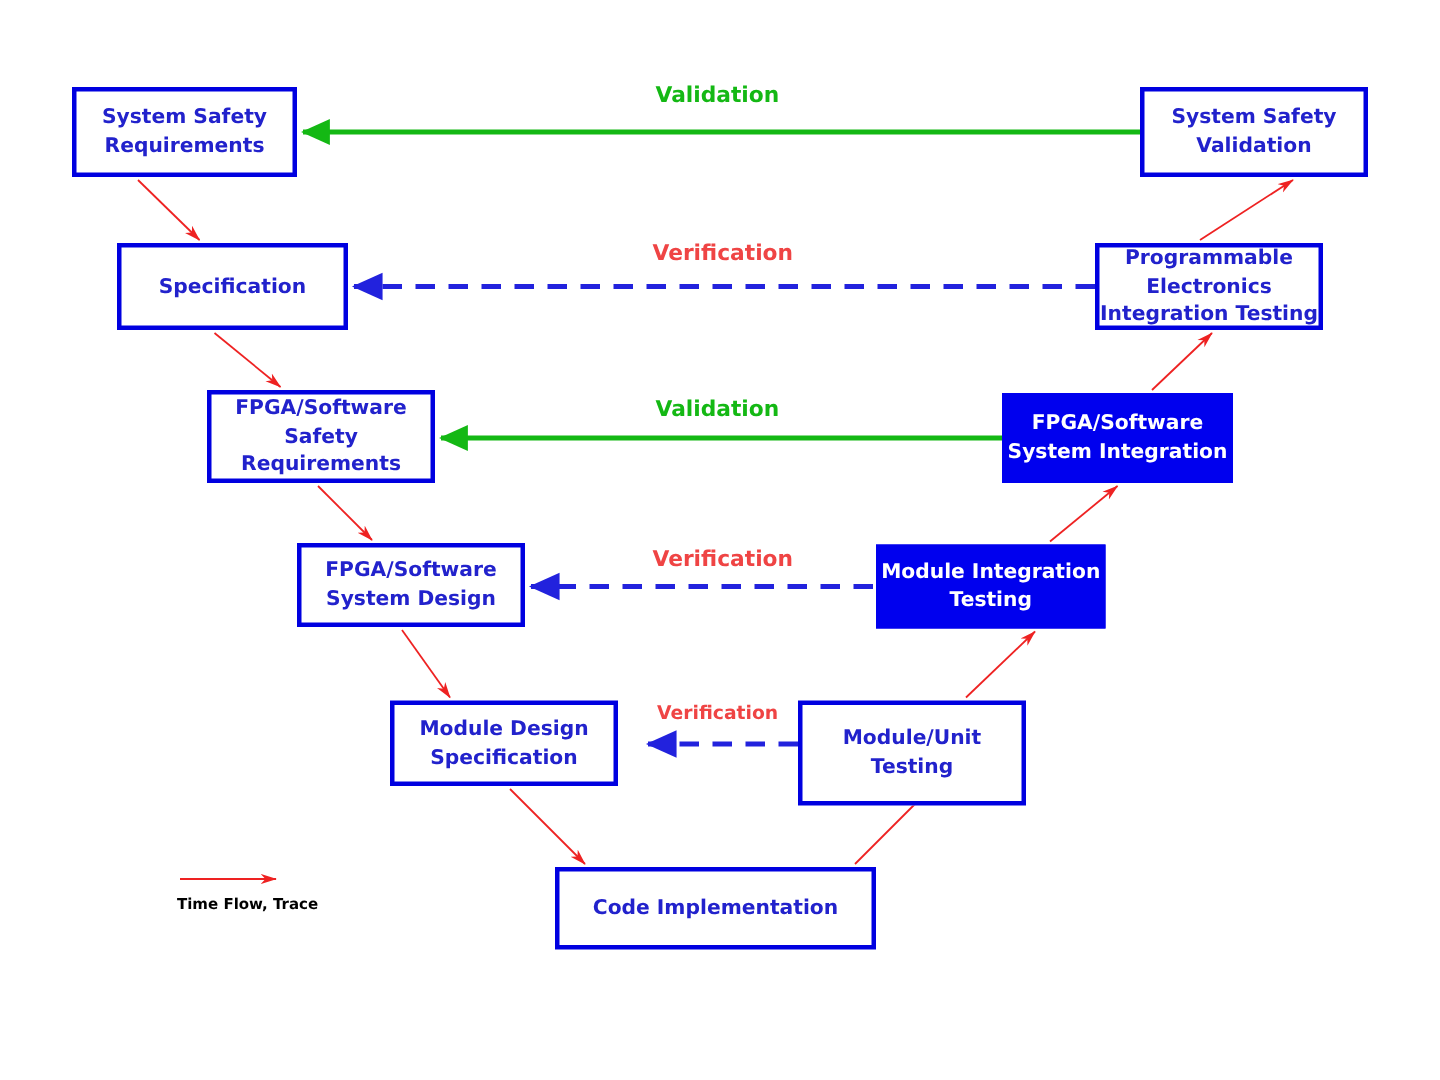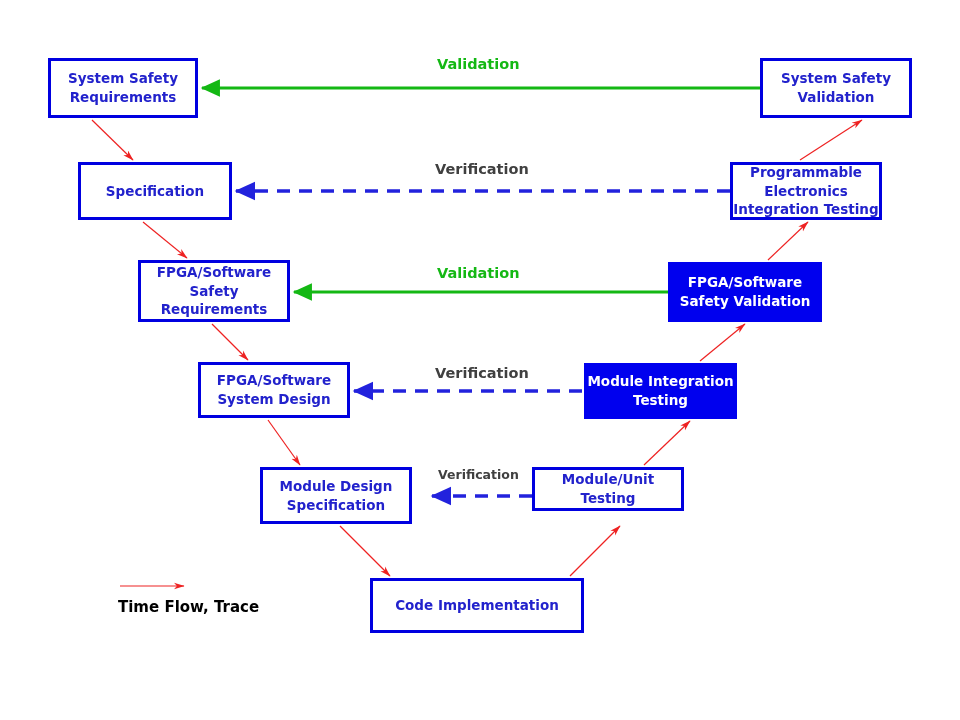--- a/index.html
+++ b/index.html
@@ -48,25 +48,25 @@
     white-space: nowrap;
   }
   .edge-label {
     position: absolute;
     font-size: 14.5px;
     font-weight: bold;
     white-space: nowrap;
     z-index: 4;
   }
   .edge-label.validation { color: #14b814; }
-  .edge-label.verification { color: #404040; }
+  .edge-label.verification { color: #ef4444; }
   .edge-label.small { font-size: 12.5px; }
   .legend-label {
     position: absolute;
-    font-size: 15px;
+    font-size: 10px;
     font-weight: bold;
     color: #000000;
     white-space: nowrap;
     z-index: 4;
   }
 </style>
 </head>
 <body>
 
 <div id="canvas">
@@ -126,35 +126,35 @@
         <span class="ln">Electronics</span>
         <span class="ln">Integration Testing</span>
       </div>
       <div class="node" style="left: 138px; top: 260px; width: 152px; height: 62px;">
         <span class="ln">FPGA/Software</span>
         <span class="ln">Safety</span>
         <span class="ln">Requirements</span>
       </div>
       <div class="node filled" style="left: 668px; top: 262px; width: 154px; height: 60px;">
         <span class="ln">FPGA/Software</span>
-        <span class="ln">Safety Validation</span>
+        <span class="ln">System Integration</span>
       </div>
       <div class="node" style="left: 198px; top: 362px; width: 152px; height: 56px;">
         <span class="ln">FPGA/Software</span>
         <span class="ln">System Design</span>
       </div>
       <div class="node filled" style="left: 584px; top: 363px; width: 153px; height: 56px;">
         <span class="ln">Module Integration</span>
         <span class="ln">Testing</span>
       </div>
       <div class="node" style="left: 260px; top: 467px; width: 152px; height: 57px;">
         <span class="ln">Module  Design</span>
         <span class="ln">Specification</span>
       </div>
-      <div class="node" style="left: 532px; top: 467px; width: 152px; height: 44px;">
+      <div class="node" style="left: 532px; top: 467px; width: 152px; height: 70px;">
         <span class="ln">Module/Unit</span>
         <span class="ln">Testing</span>
       </div>
       <div class="node" style="left: 370px; top: 578px; width: 214px; height: 55px;">
         <span class="ln">Code Implementation</span>
       </div>
     </div>
   <div id="labels-layer">
       <div class="edge-label validation" style="left: 437px; top: 56px;">Validation</div>
       <div class="edge-label verification" style="left: 435px; top: 161px;">Verification</div>

